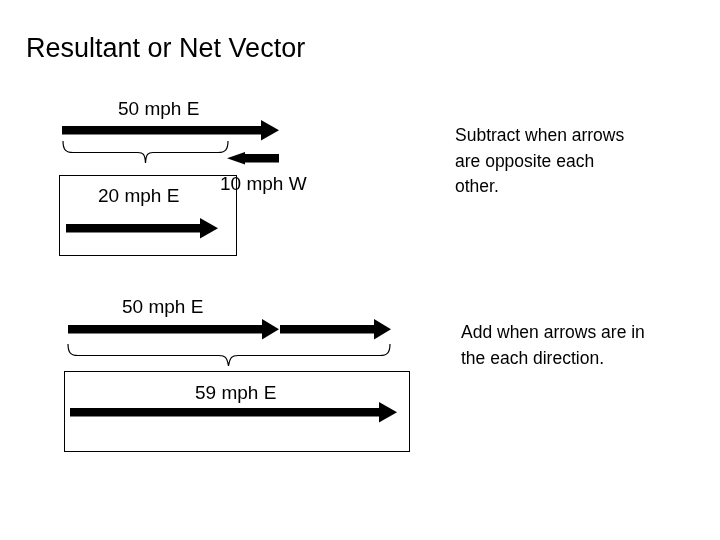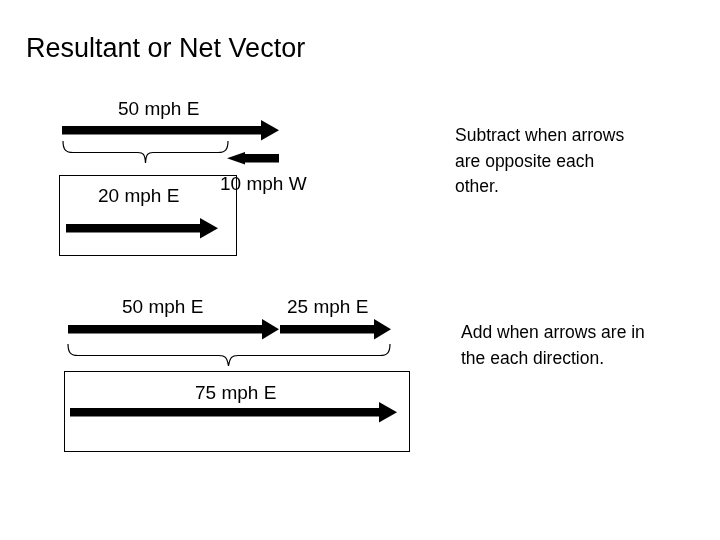--- a/index.html
+++ b/index.html
@@ -70,25 +70,24 @@
   <div class="vec-label" style="left:220px; top:172px;">10 mph W</div>
 
   <div class="box" style="left:59px; top:175px; width:178px; height:81px;"></div>
 
   <div class="vec-label" style="left:98px; top:184px;">20 mph E</div>
 
   <div class="note" style="left:455px; top:123px; width:170px;">Subtract when arrows are opposite each other.</div>
 
   <div class="vec-label" style="left:122px; top:295px;">50 mph E</div>
 
-  <div class="vec-label" style="left:287px; top:295px;">25 mph E</div>
 
   <div class="box" style="left:64px; top:371px; width:346px; height:81px;"></div>
 
-  <div class="vec-label" style="left:195px; top:381px;">75 mph E</div>
+  <div class="vec-label" style="left:195px; top:381px;">59 mph E</div>
 
   <div class="note" style="left:461px; top:320px; width:205px;">Add when arrows are in the each direction.</div>
 
   <svg class="svg-layer" viewBox="0 0 720 540">
 
     <g>
       <rect x="62" y="126" width="201" height="8.5" fill="#000000"></rect>
       <polygon points="261,120 279,130.2 261,140.5" fill="#000000"></polygon>
     </g>
 

